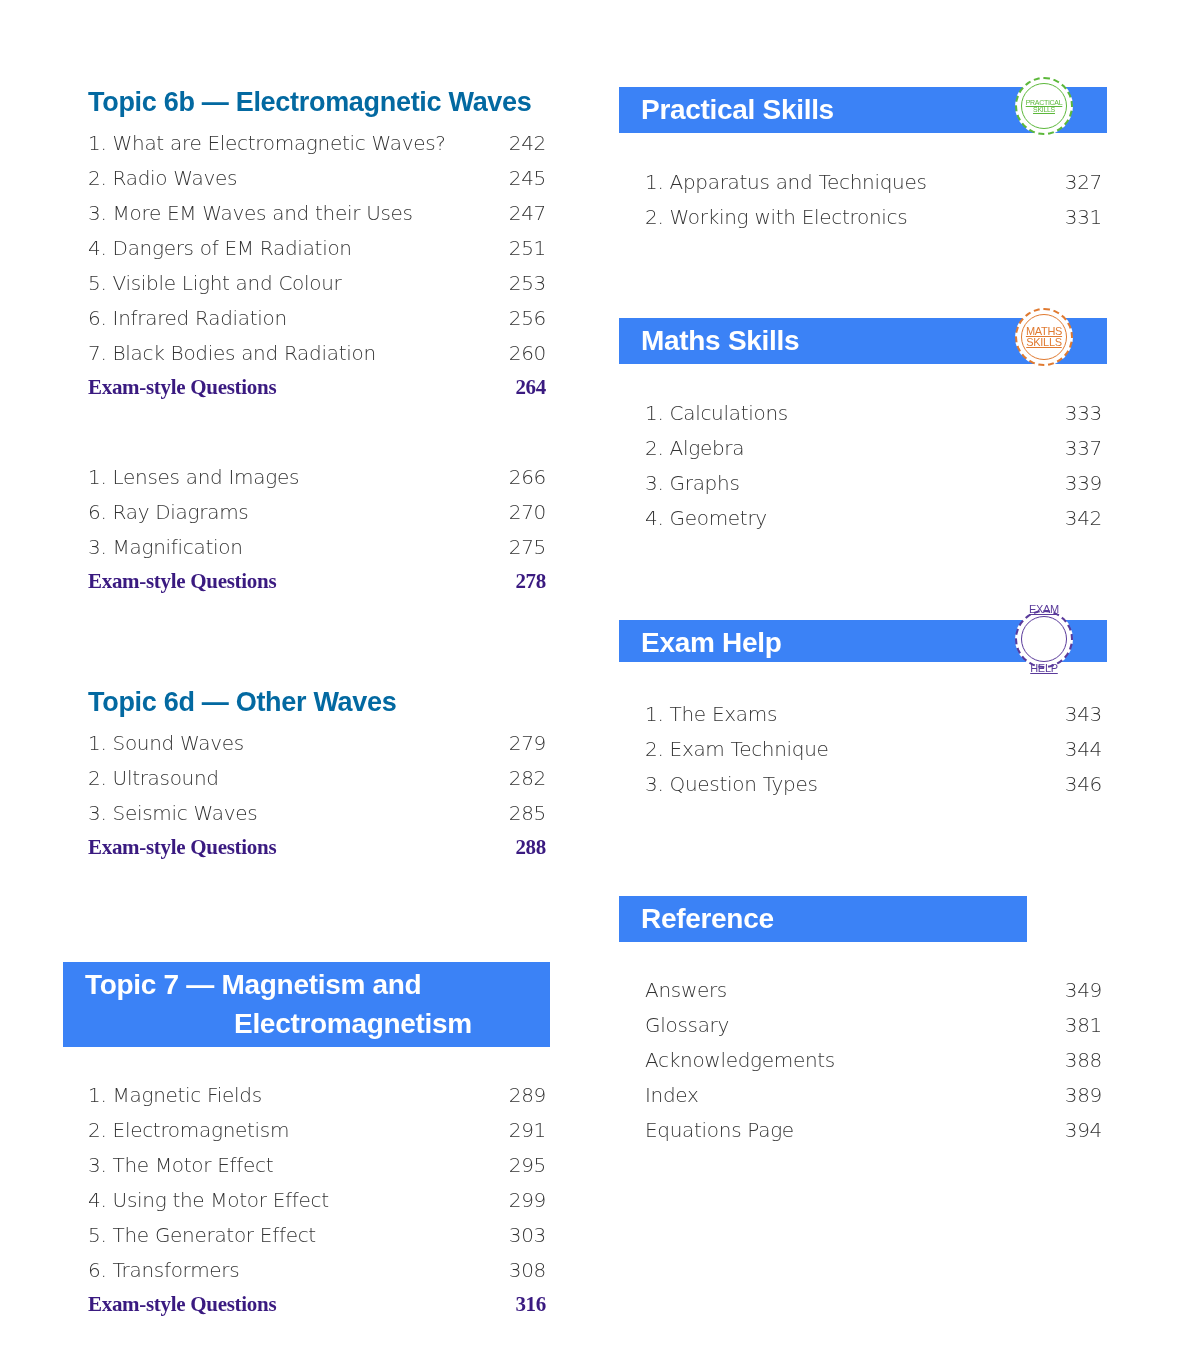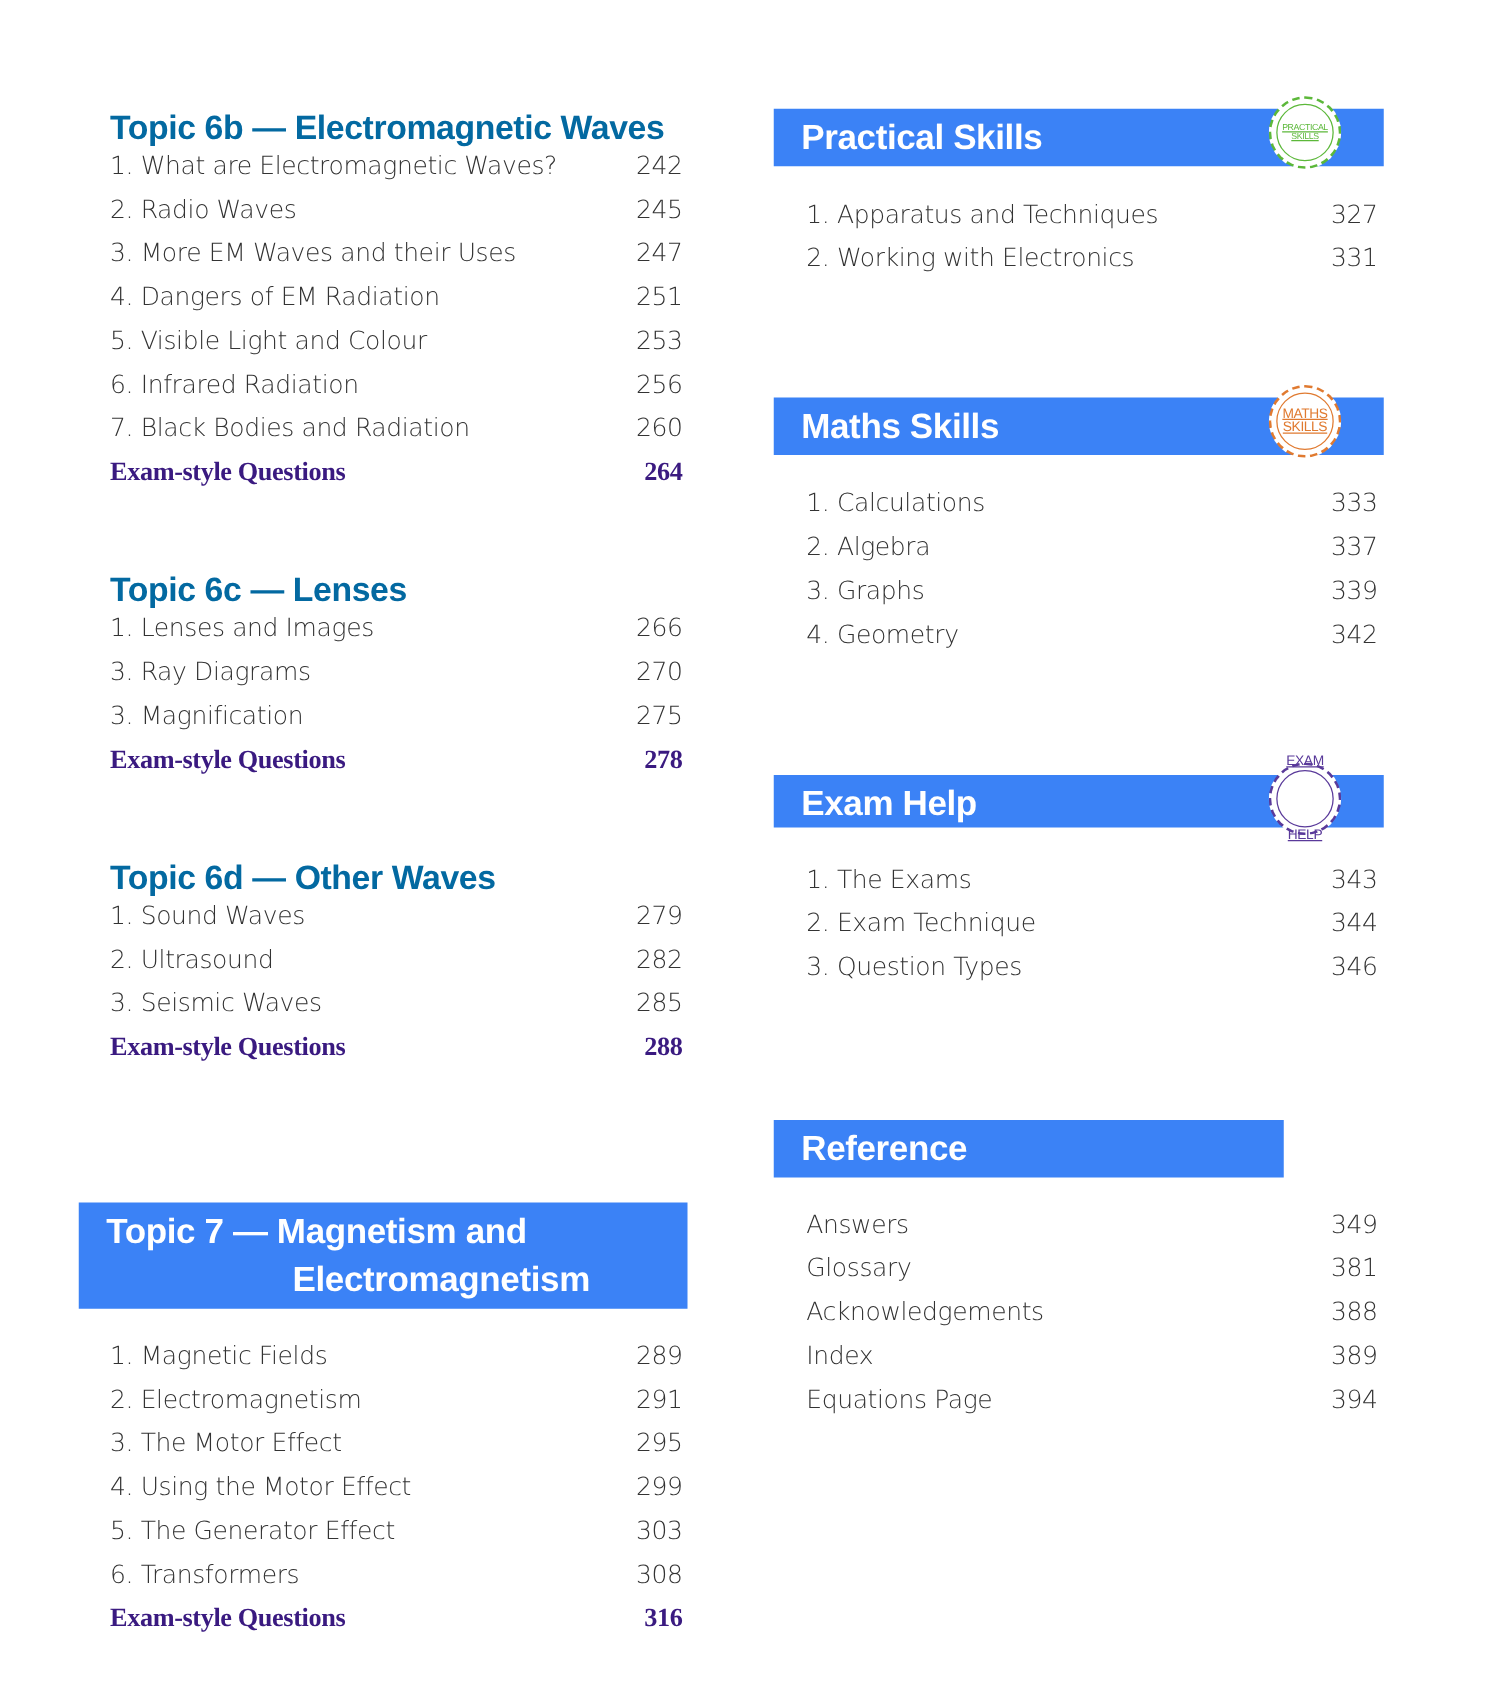--- a/index.html
+++ b/index.html
@@ -11,21 +11,21 @@
   .col { position: absolute; }
   .left { left: 88px; width: 458px; }
   .right { left: 620px; width: 488px; }
 
   .topic-title {
     font-family: "Liberation Sans", sans-serif; font-weight: bold;
     font-size: 27px; color: #0369a1; letter-spacing: -0.3px;
     height: 36px; line-height: 36px; margin: 0;
   }
   .row {
-    display: flex; justify-content: space-between; align-items: flex-start;
+    display: flex; justify-content: space-between; align-items: flex-end;
     height: 35px; font-size: 20px; color: #333;
     font-family: "DejaVu Sans", sans-serif; font-weight: 300;
     letter-spacing: -0.3px;
   }
   .row .page { width: 48px; text-align: right; }
   .row.exam { color: #3a1a80; font-weight: bold; font-family: "Liberation Serif", serif; font-size: 21px; }
 
   .banner {
     position: absolute; background: #3b82f6; color: #fff;
     font-family: "Liberation Sans", sans-serif; font-weight: bold;
@@ -77,27 +77,26 @@
       <span>7. Black Bodies and Radiation</span>
       <span class="page">260</span>
     </div>
   <div class="row exam">
       <span>Exam-style Questions</span>
       <span class="page">264</span>
     </div>
 </div>
 
 <div class="col left" style="top:454px;">
-  <h2 class="topic-title">Topic 6c — Lenses</h2>
   <div class="row">
       <span>1. Lenses and Images</span>
       <span class="page">266</span>
     </div>
   <div class="row">
-      <span>3. Ray Diagrams</span>
+      <span>6. Ray Diagrams</span>
       <span class="page">270</span>
     </div>
   <div class="row">
       <span>3. Magnification</span>
       <span class="page">275</span>
     </div>
   <div class="row exam">
       <span>Exam-style Questions</span>
       <span class="page">278</span>
     </div>

